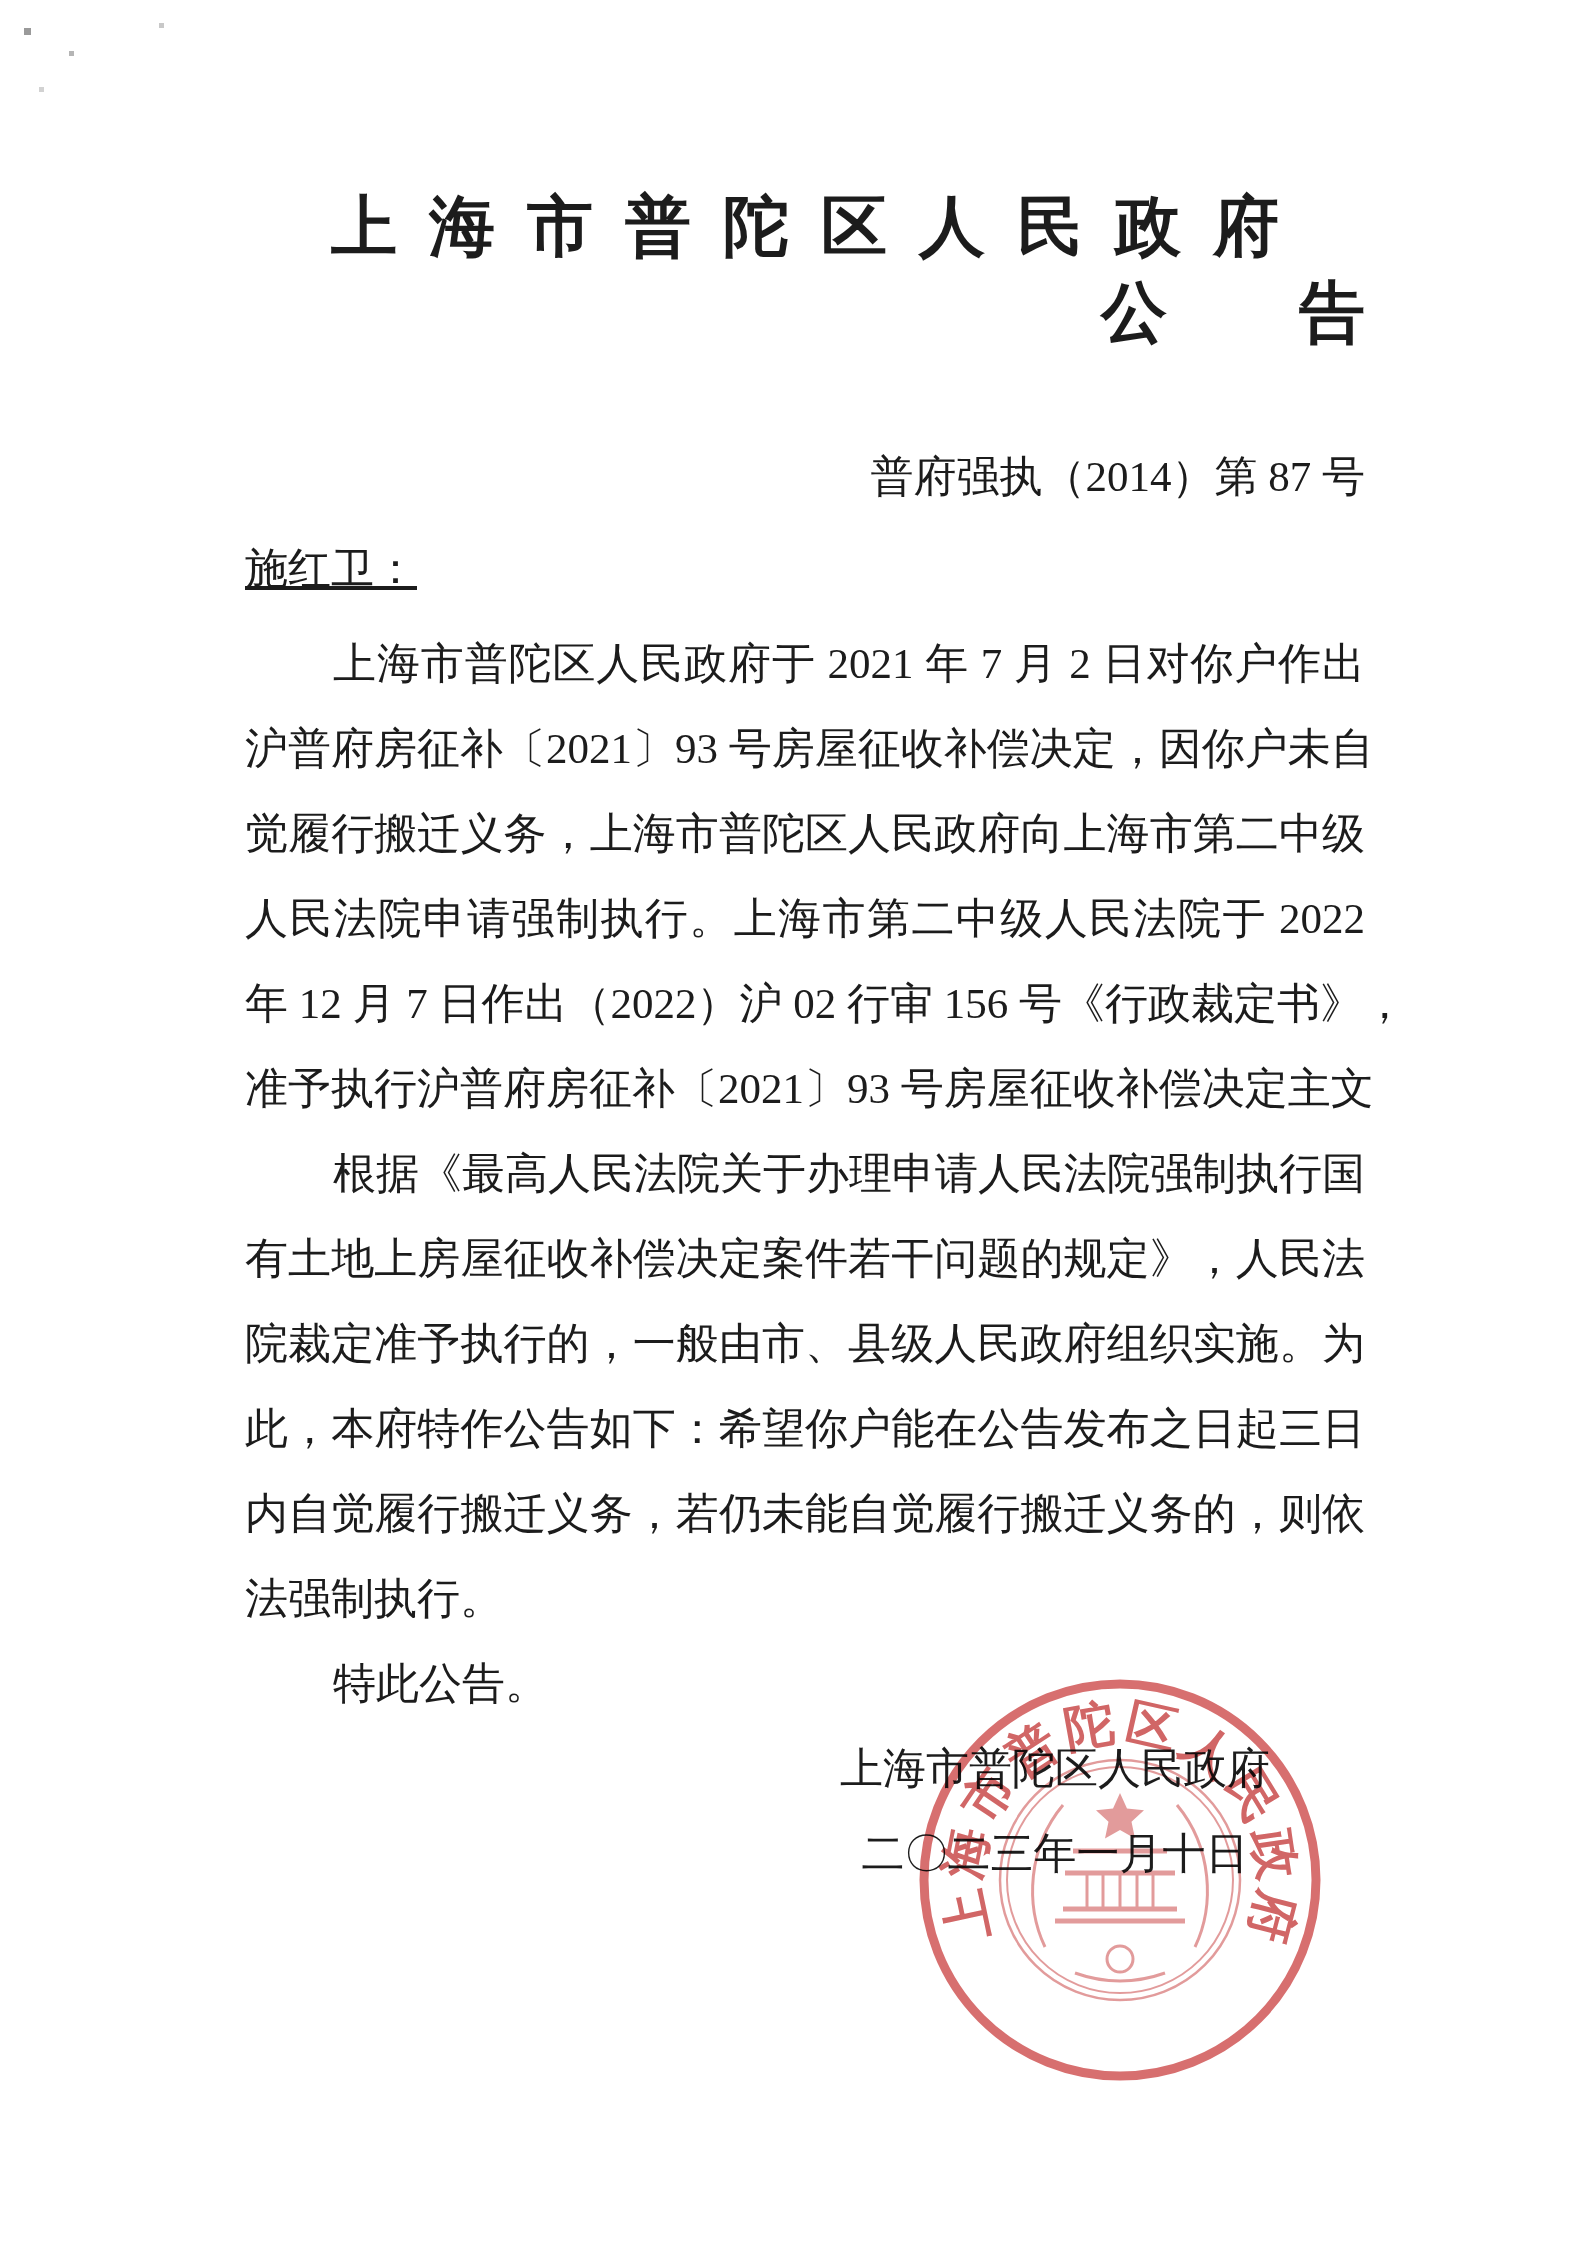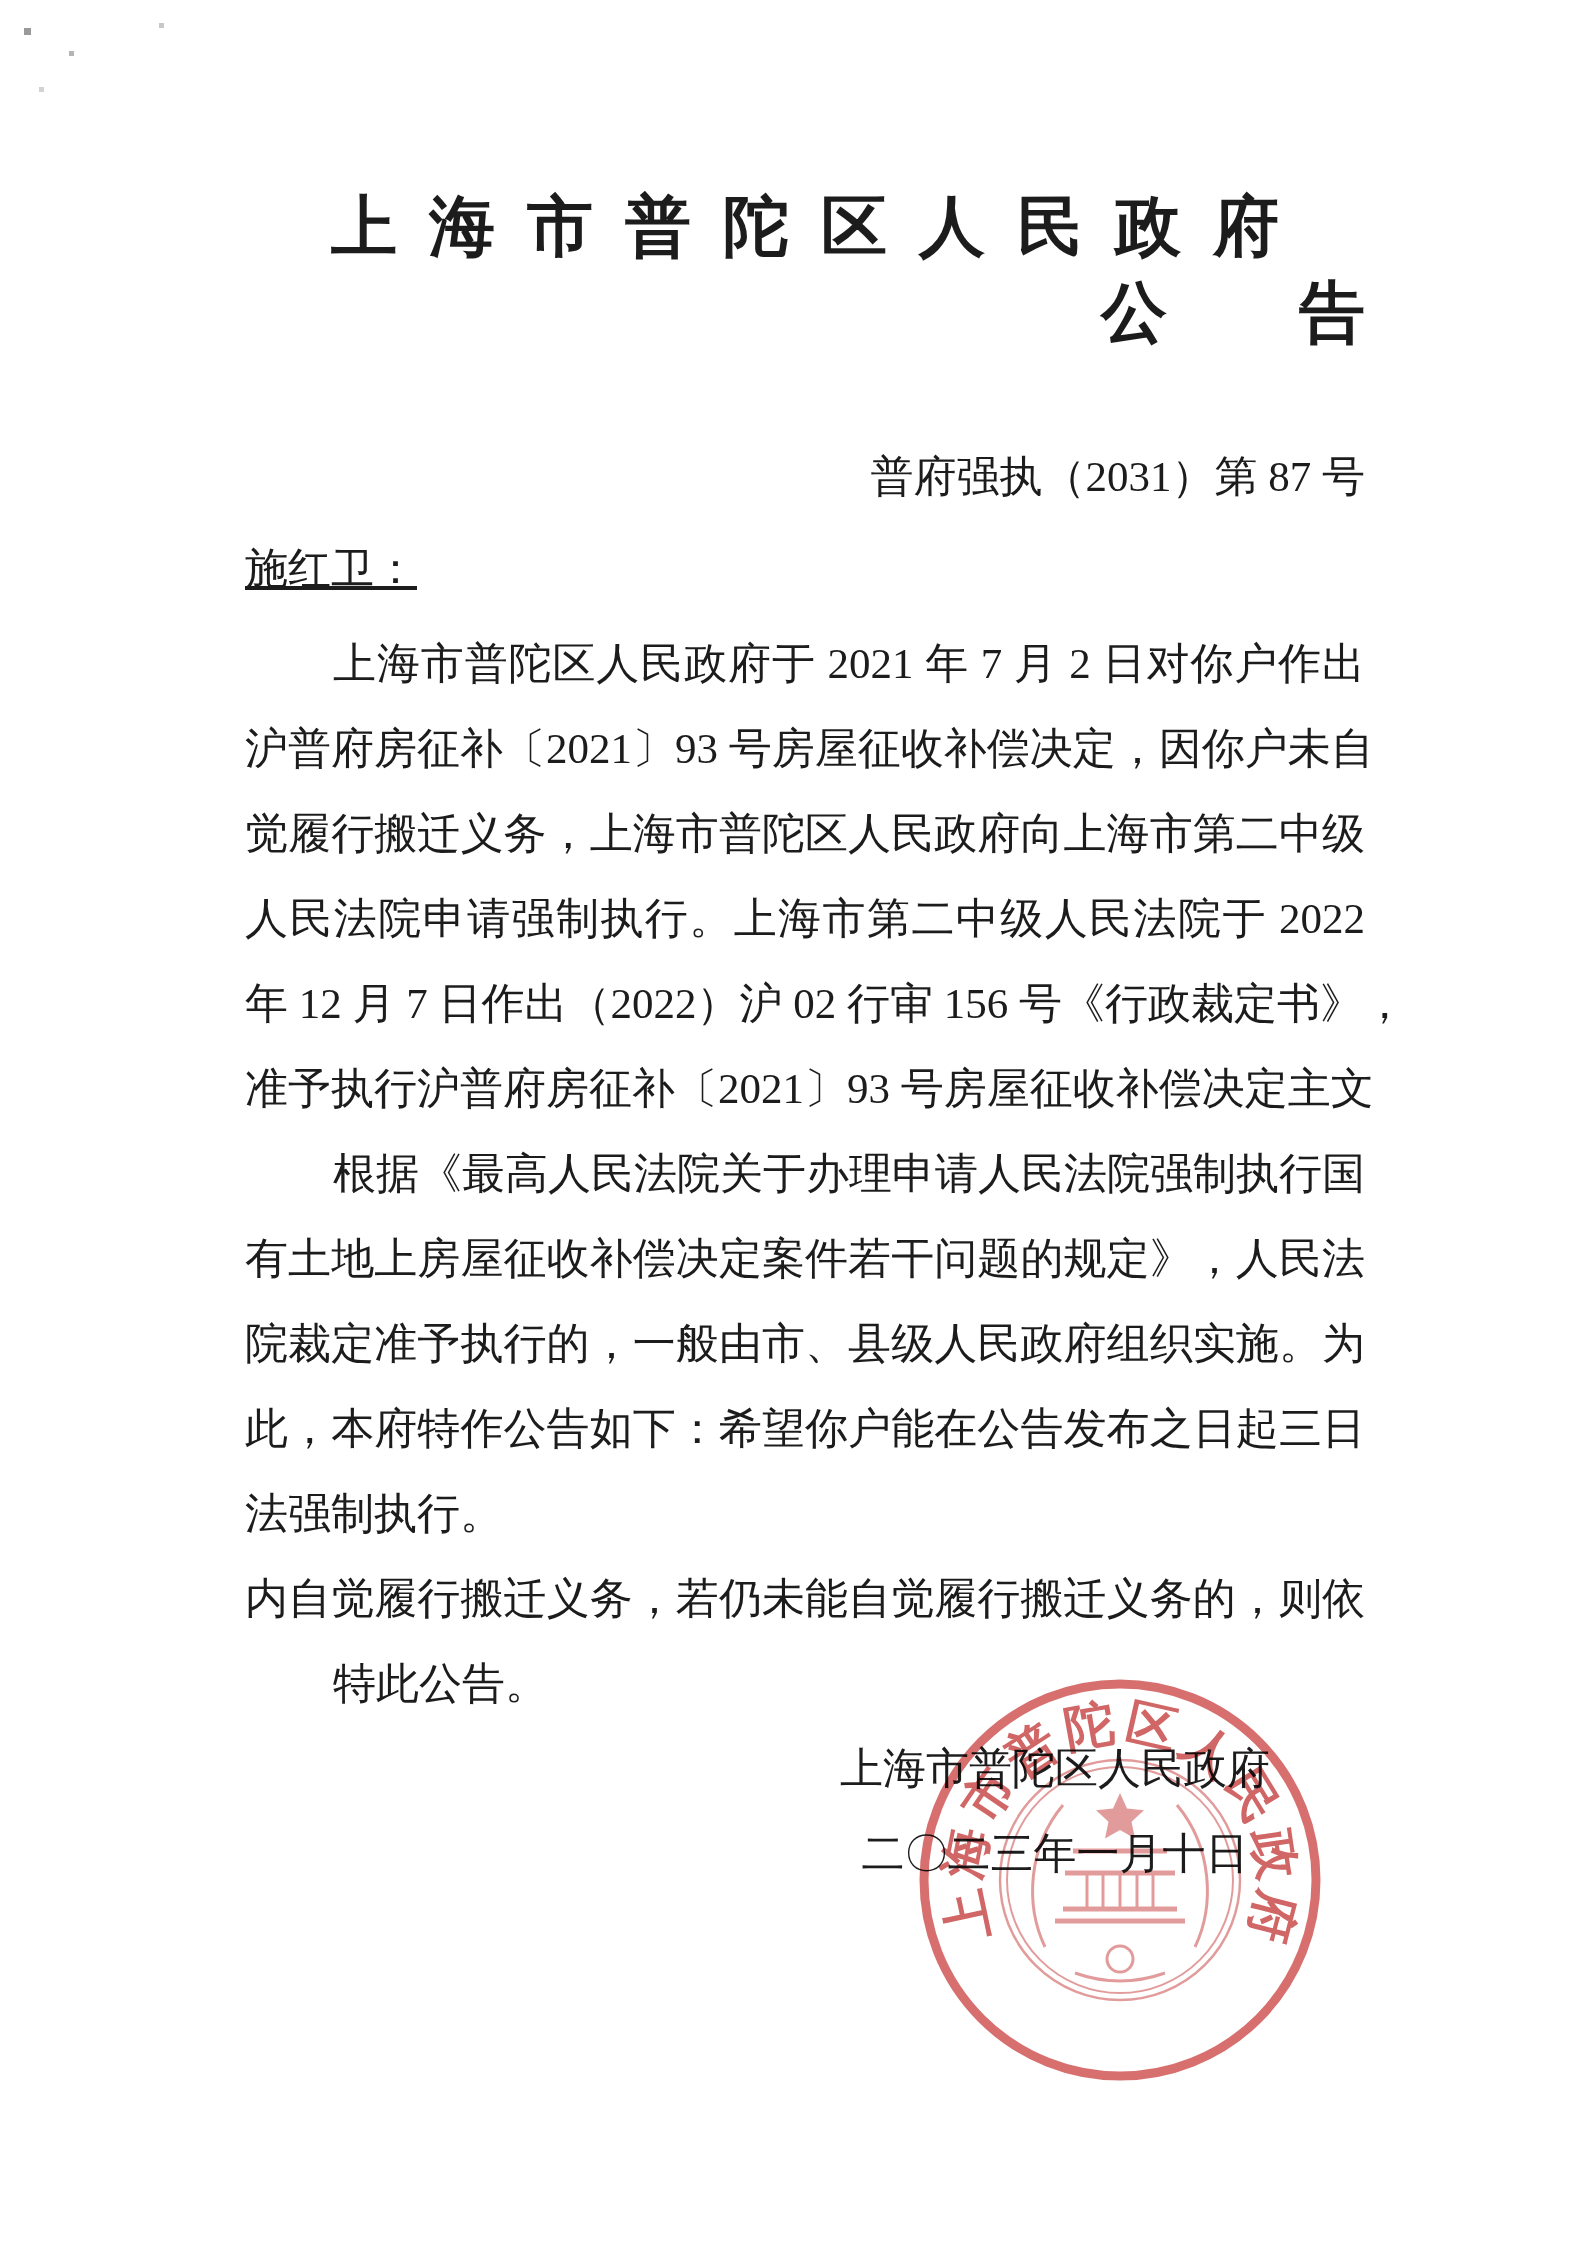--- a/index.html
+++ b/index.html
@@ -102,37 +102,37 @@
 </head>
 <body>
 
 <div class="page">
   <div class="noise"></div>
 
   <div class="doc">
     <h1 class="title1">上海市普陀区人民政府</h1>
     <h1 class="title2">公　　告</h1>
 
-    <div class="docnum">普府强执（2031）第 87 号</div>
+    <div class="docnum">普府强执（2014）第 87 号</div>
 
     <div class="salutation">施红卫：</div>
 
     <div class="line full indent para1-start">上海市普陀区人民政府于 2021 年 7 月 2 日对你户作出</div>
     <div class="line full">沪普府房征补〔2021〕93 号房屋征收补偿决定，因你户未自</div>
     <div class="line full">觉履行搬迁义务，上海市普陀区人民政府向上海市第二中级</div>
     <div class="line full">人民法院申请强制执行。上海市第二中级人民法院于 2022</div>
     <div class="line full">年 12 月 7 日作出（2022）沪 02 行审 156 号《行政裁定书》，</div>
     <div class="line full">准予执行沪普府房征补〔2021〕93 号房屋征收补偿决定主文</div>
 
     <div class="line full indent">根据《最高人民法院关于办理申请人民法院强制执行国</div>
     <div class="line full">有土地上房屋征收补偿决定案件若干问题的规定》，人民法</div>
     <div class="line full">院裁定准予执行的，一般由市、县级人民政府组织实施。为</div>
     <div class="line full">此，本府特作公告如下：希望你户能在公告发布之日起三日</div>
+    <div class="line full">内自觉履行搬迁义务，若仍未能自觉履行搬迁义务的，则依</div>
     <div class="line last">法强制执行。</div>
-    <div class="line full">内自觉履行搬迁义务，若仍未能自觉履行搬迁义务的，则依</div>
 
     <div class="line last indent">特此公告。</div>
 
     <div class="sig">
       <div class="sig-name">上海市普陀区人民政府</div>
       <div class="sig-date">二〇二三年一月十日</div>
     </div>
   </div>
 
   <svg class="seal" viewBox="0 0 410 410" aria-hidden="true">

